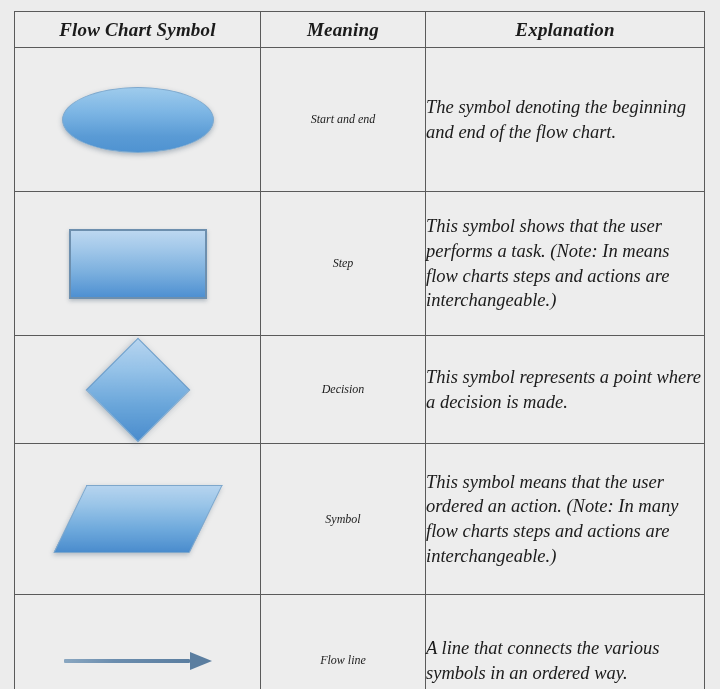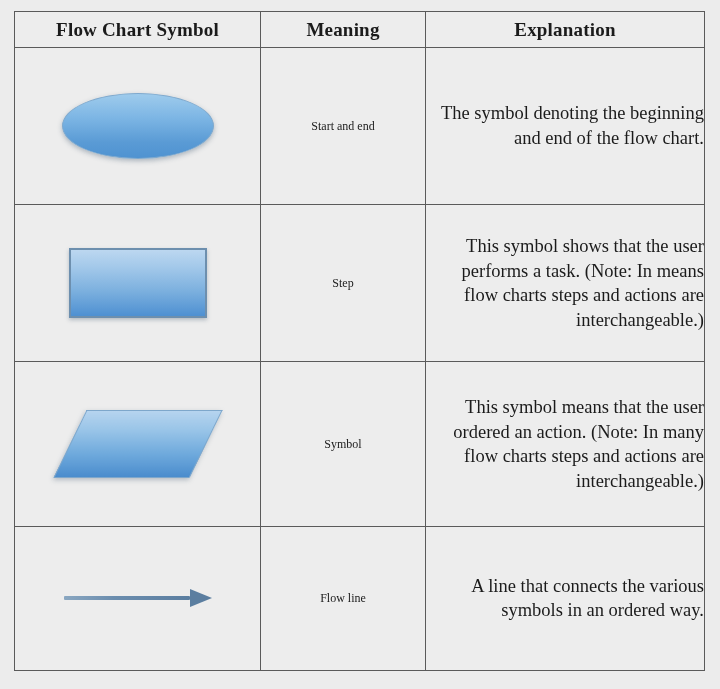--- a/index.html
+++ b/index.html
@@ -38,20 +38,21 @@
     table-layout: fixed;
     background: #ededed;
   }
 
   table.symbols td, table.symbols th {
     border: 1.6px solid #5a5a5a;
     background: #ededed;
     padding: 0;
     vertical-align: middle;
     box-sizing: border-box;
+    font-style: italic;
   }
 
   
   col.c-symbol { width: 246px; }
   col.c-meaning { width: 165px; }
   col.c-explanation { width: 279px; }
 
   thead th {
     height: 36px;
     text-align: center;
@@ -61,21 +62,21 @@
     letter-spacing: 0.2px;
   }
 
   td.meaning {
     text-align: center;
     font-size: 12px;
     color: #1b1b1b;
   }
 
   td.explanation {
-    text-align: right;
+    text-align: left;
     font-size: 18.5px;
     line-height: 1.33;
     color: #1b1b1b;
     padding: 6px 7px 6px 9px;
   }
 
   td.symbol {
     text-align: center;
   }
 
@@ -186,20 +187,29 @@
         <tr style="height:144px;">
           <td class="symbol">
             <div class="sym-box">
               <div class="shape-rect"></div>
             </div>
           </td>
           <td class="meaning">Step</td>
           <td class="explanation">This symbol shows that the user performs a task. (Note: In means flow charts steps and actions are interchangeable.)</td>
         </tr>
 
+        <tr style="height:108px;">
+          <td class="symbol">
+            <div class="sym-box">
+              <div class="shape-diamond"></div>
+            </div>
+          </td>
+          <td class="meaning">Decision</td>
+          <td class="explanation">This symbol represents a point where a decision is made.</td>
+        </tr>
 
         <tr style="height:151px;">
           <td class="symbol">
             <div class="sym-box">
               <div class="shape-parallelogram"></div>
             </div>
           </td>
           <td class="meaning">Symbol</td>
           <td class="explanation">This symbol means that the user ordered an action. (Note: In many flow charts steps and actions are interchangeable.)</td>
         </tr>

